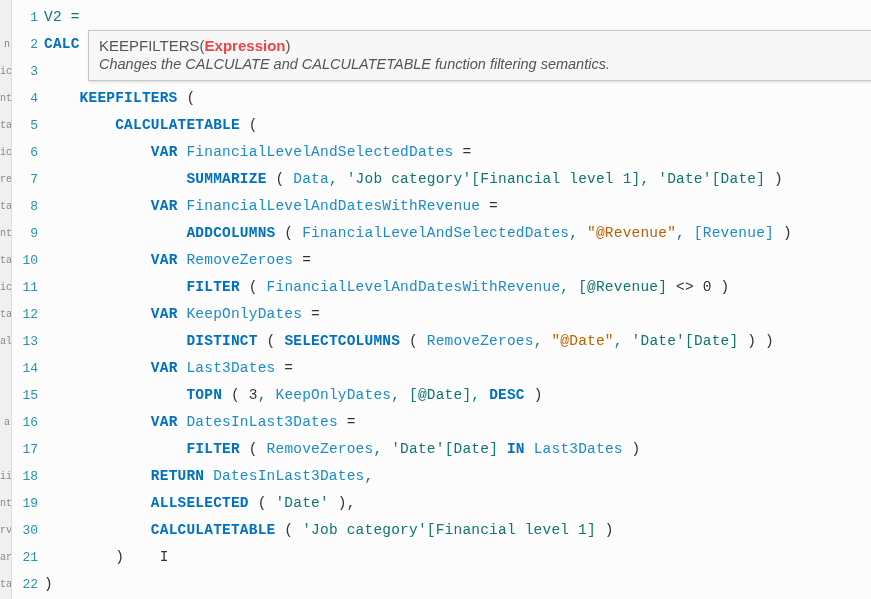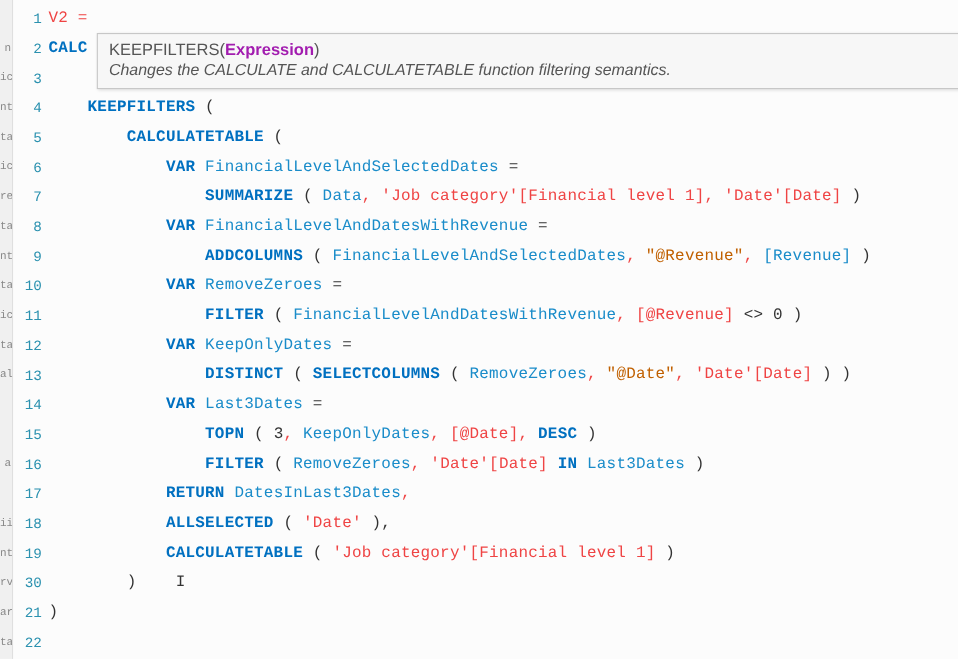--- a/index.html
+++ b/index.html
@@ -59,38 +59,38 @@
     font-size: 14.5px;
     letter-spacing: 0.2px;
   }
   .kw { color: #0070c0; font-weight: 700; }
   .ident { color: #1a8cc9; }
   .varname { color: #1a8cc9; }
   .strd { color: #c06000; }
   .num { color: #333; }
   .paren { color: #333; }
   .op { color: #333; }
-  .plain { color: #ef4444; }
+  .plain { color: #0f766e; }
   .tooltip {
     position: absolute;
     left: 44px;
     top: 30px;
     width: 790px;
     background: #f7f7f7;
     border: 1px solid #c7c7c7;
     padding: 6px 10px 8px 10px;
     box-shadow: 1px 1px 3px rgba(0,0,0,0.15);
     font-family: 'Segoe UI', Arial, sans-serif;
     z-index: 10;
   }
   .tooltip-sig {
     font-size: 15px;
     color: #555;
   }
-  .tooltip-sig b { color: #a21caf; font-weight: 700; }
+  .tooltip-sig b { color: #ef4444; font-weight: 700; }
   .tooltip-desc {
     font-size: 14.5px;
     color: #555;
     margin-top: 2px;
     font-style: italic;
   }
   .cursor {
     color: #333;
   }
 </style>
@@ -174,20 +174,21 @@
     <div class="code-line">                <span class="kw">FILTER</span><span class="paren"> ( </span><span class="ident">FinancialLevelAndDatesWithRevenue</span><span class="plain">, </span><span class="plain">[@Revenue]</span><span class="op"> &lt;&gt; 0</span><span class="paren"> )</span></div>
 
     <div class="code-line">            <span class="kw">VAR</span> <span class="varname">KeepOnlyDates</span><span class="op"> =</span></div>
 
     <div class="code-line">                <span class="kw">DISTINCT</span><span class="paren"> ( </span><span class="kw">SELECTCOLUMNS</span><span class="paren"> ( </span><span class="ident">RemoveZeroes</span><span class="plain">, </span><span class="strd">"@Date"</span><span class="plain">, </span><span class="plain">'Date'[Date]</span><span class="paren"> ) )</span></div>
 
     <div class="code-line">            <span class="kw">VAR</span> <span class="varname">Last3Dates</span><span class="op"> =</span></div>
 
     <div class="code-line">                <span class="kw">TOPN</span><span class="paren"> ( </span><span class="num">3</span><span class="plain">, </span><span class="ident">KeepOnlyDates</span><span class="plain">, </span><span class="plain">[@Date]</span><span class="plain">, </span><span class="kw">DESC</span><span class="paren"> )</span></div>
 
+    <div class="code-line">            <span class="kw">VAR</span> <span class="varname">DatesInLast3Dates</span><span class="op"> =</span></div>
 
     <div class="code-line">                <span class="kw">FILTER</span><span class="paren"> ( </span><span class="ident">RemoveZeroes</span><span class="plain">, </span><span class="plain">'Date'[Date]</span> <span class="kw">IN</span> <span class="ident">Last3Dates</span><span class="paren"> )</span></div>
 
     <div class="code-line">            <span class="kw">RETURN</span> <span class="ident">DatesInLast3Dates</span><span class="plain">,</span></div>
 
     <div class="code-line">            <span class="kw">ALLSELECTED</span><span class="paren"> ( </span><span class="plain">'Date'</span><span class="paren"> ),</span></div>
 
     <div class="code-line">            <span class="kw">CALCULATETABLE</span><span class="paren"> ( </span><span class="plain">'Job category'[Financial level 1]</span><span class="paren"> )</span></div>
 
     <div class="code-line">        <span class="paren">)</span>    <span class="cursor">I</span></div>

